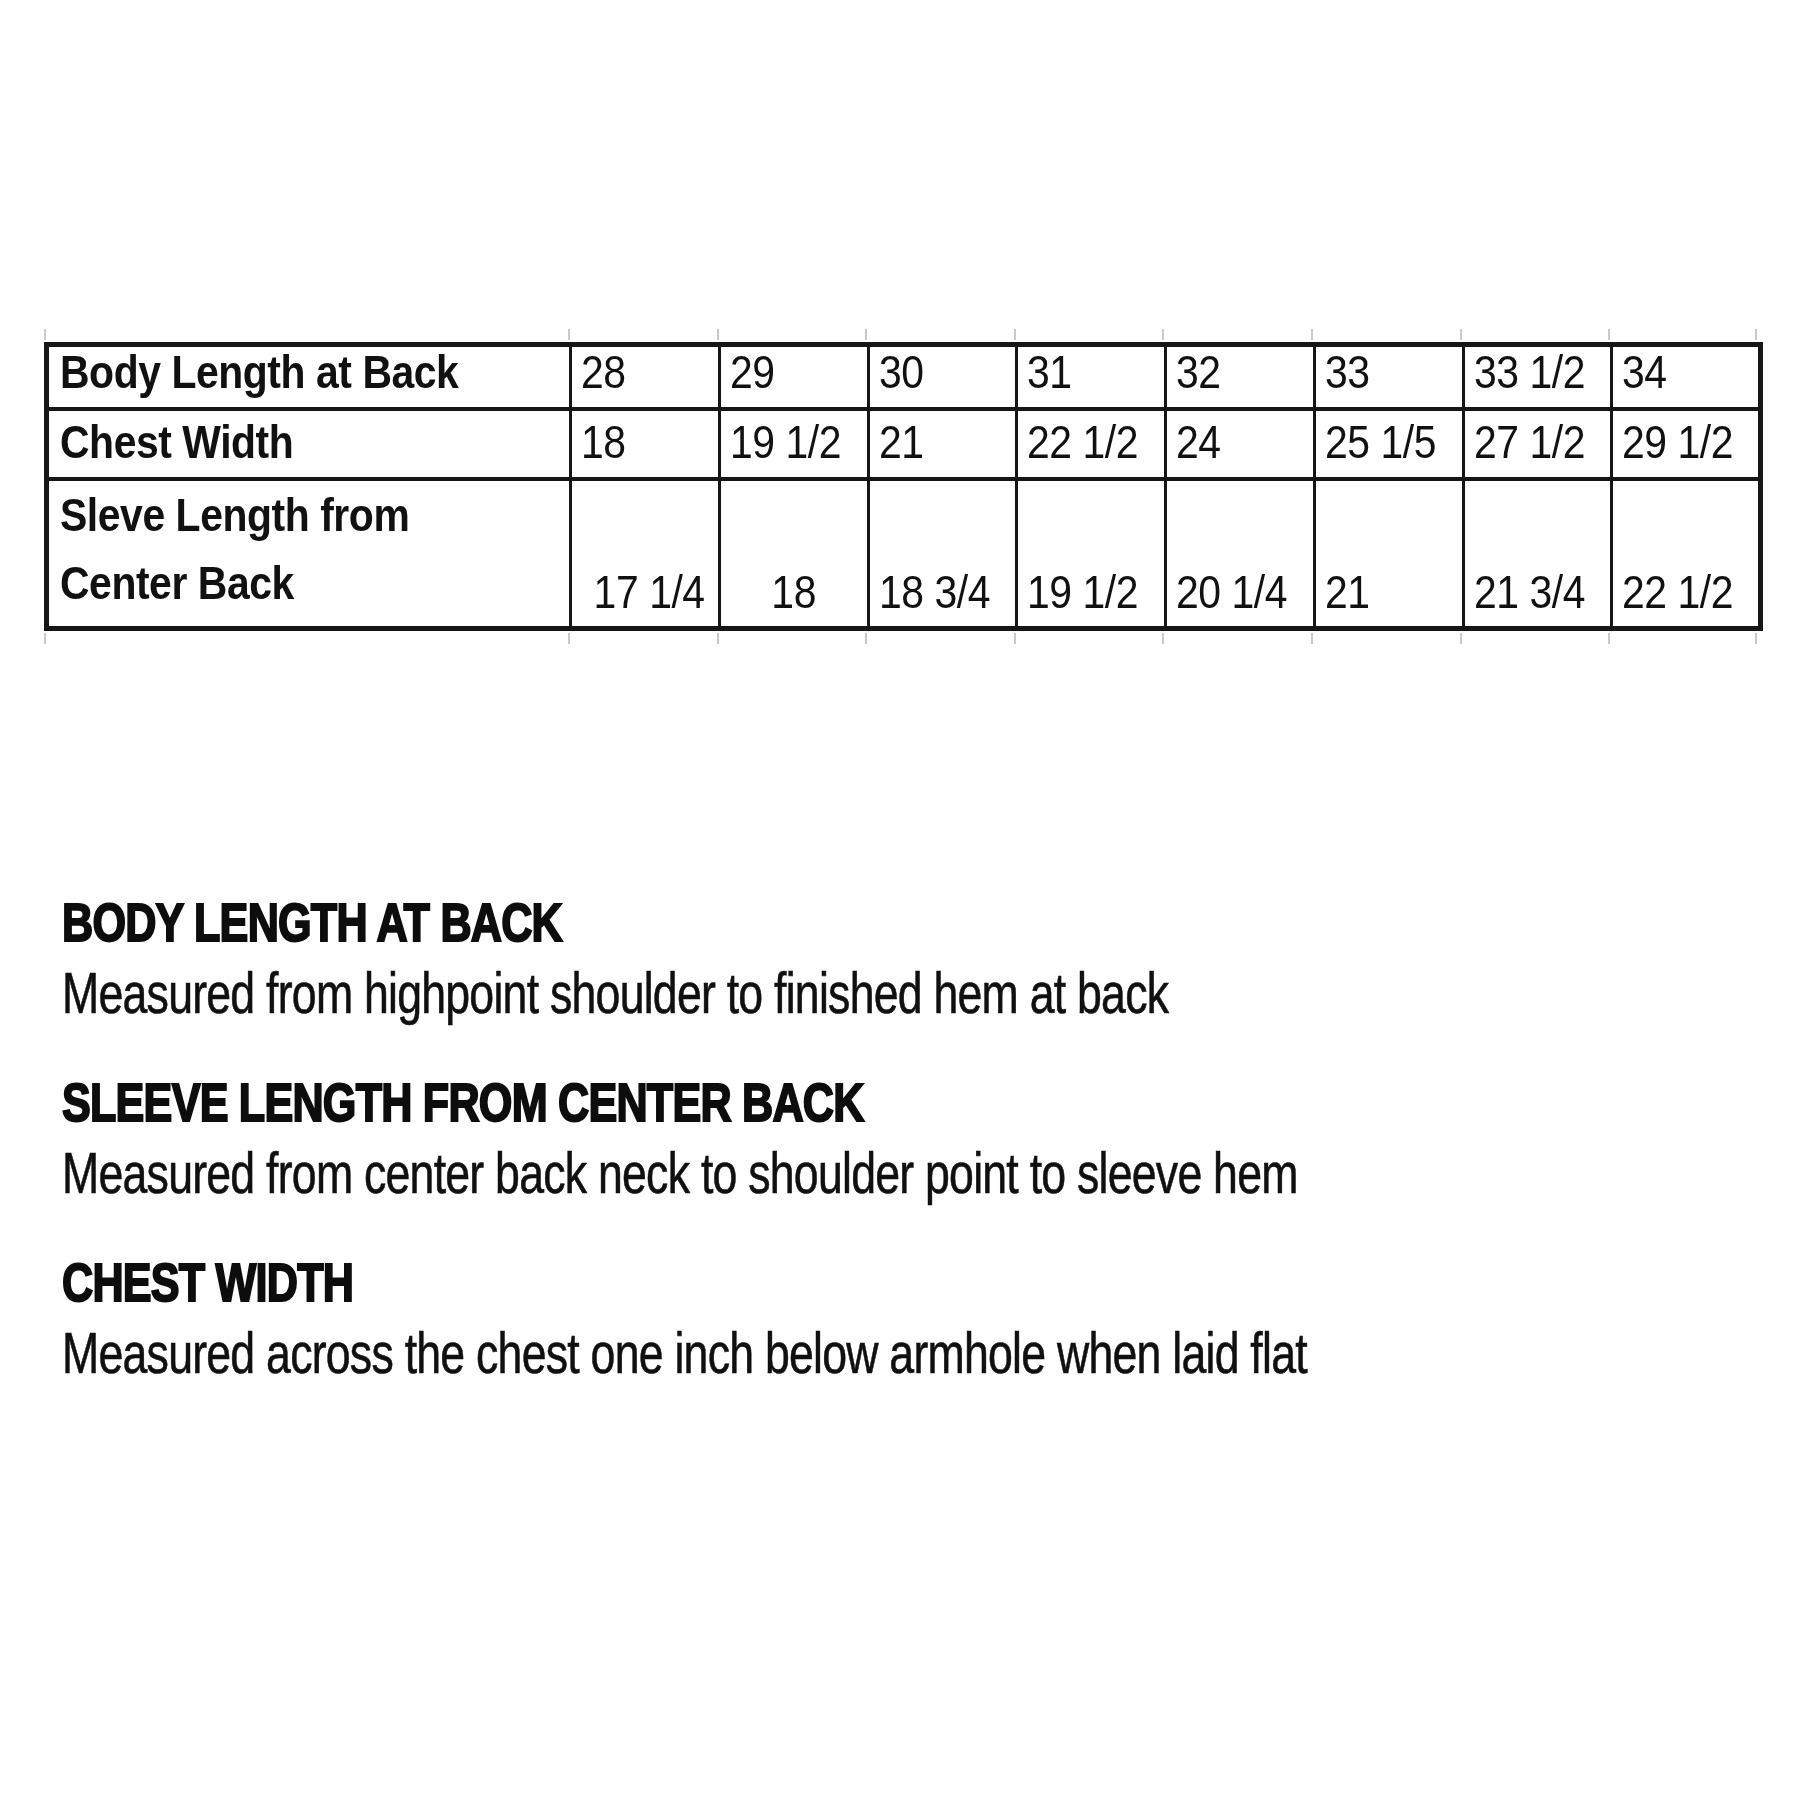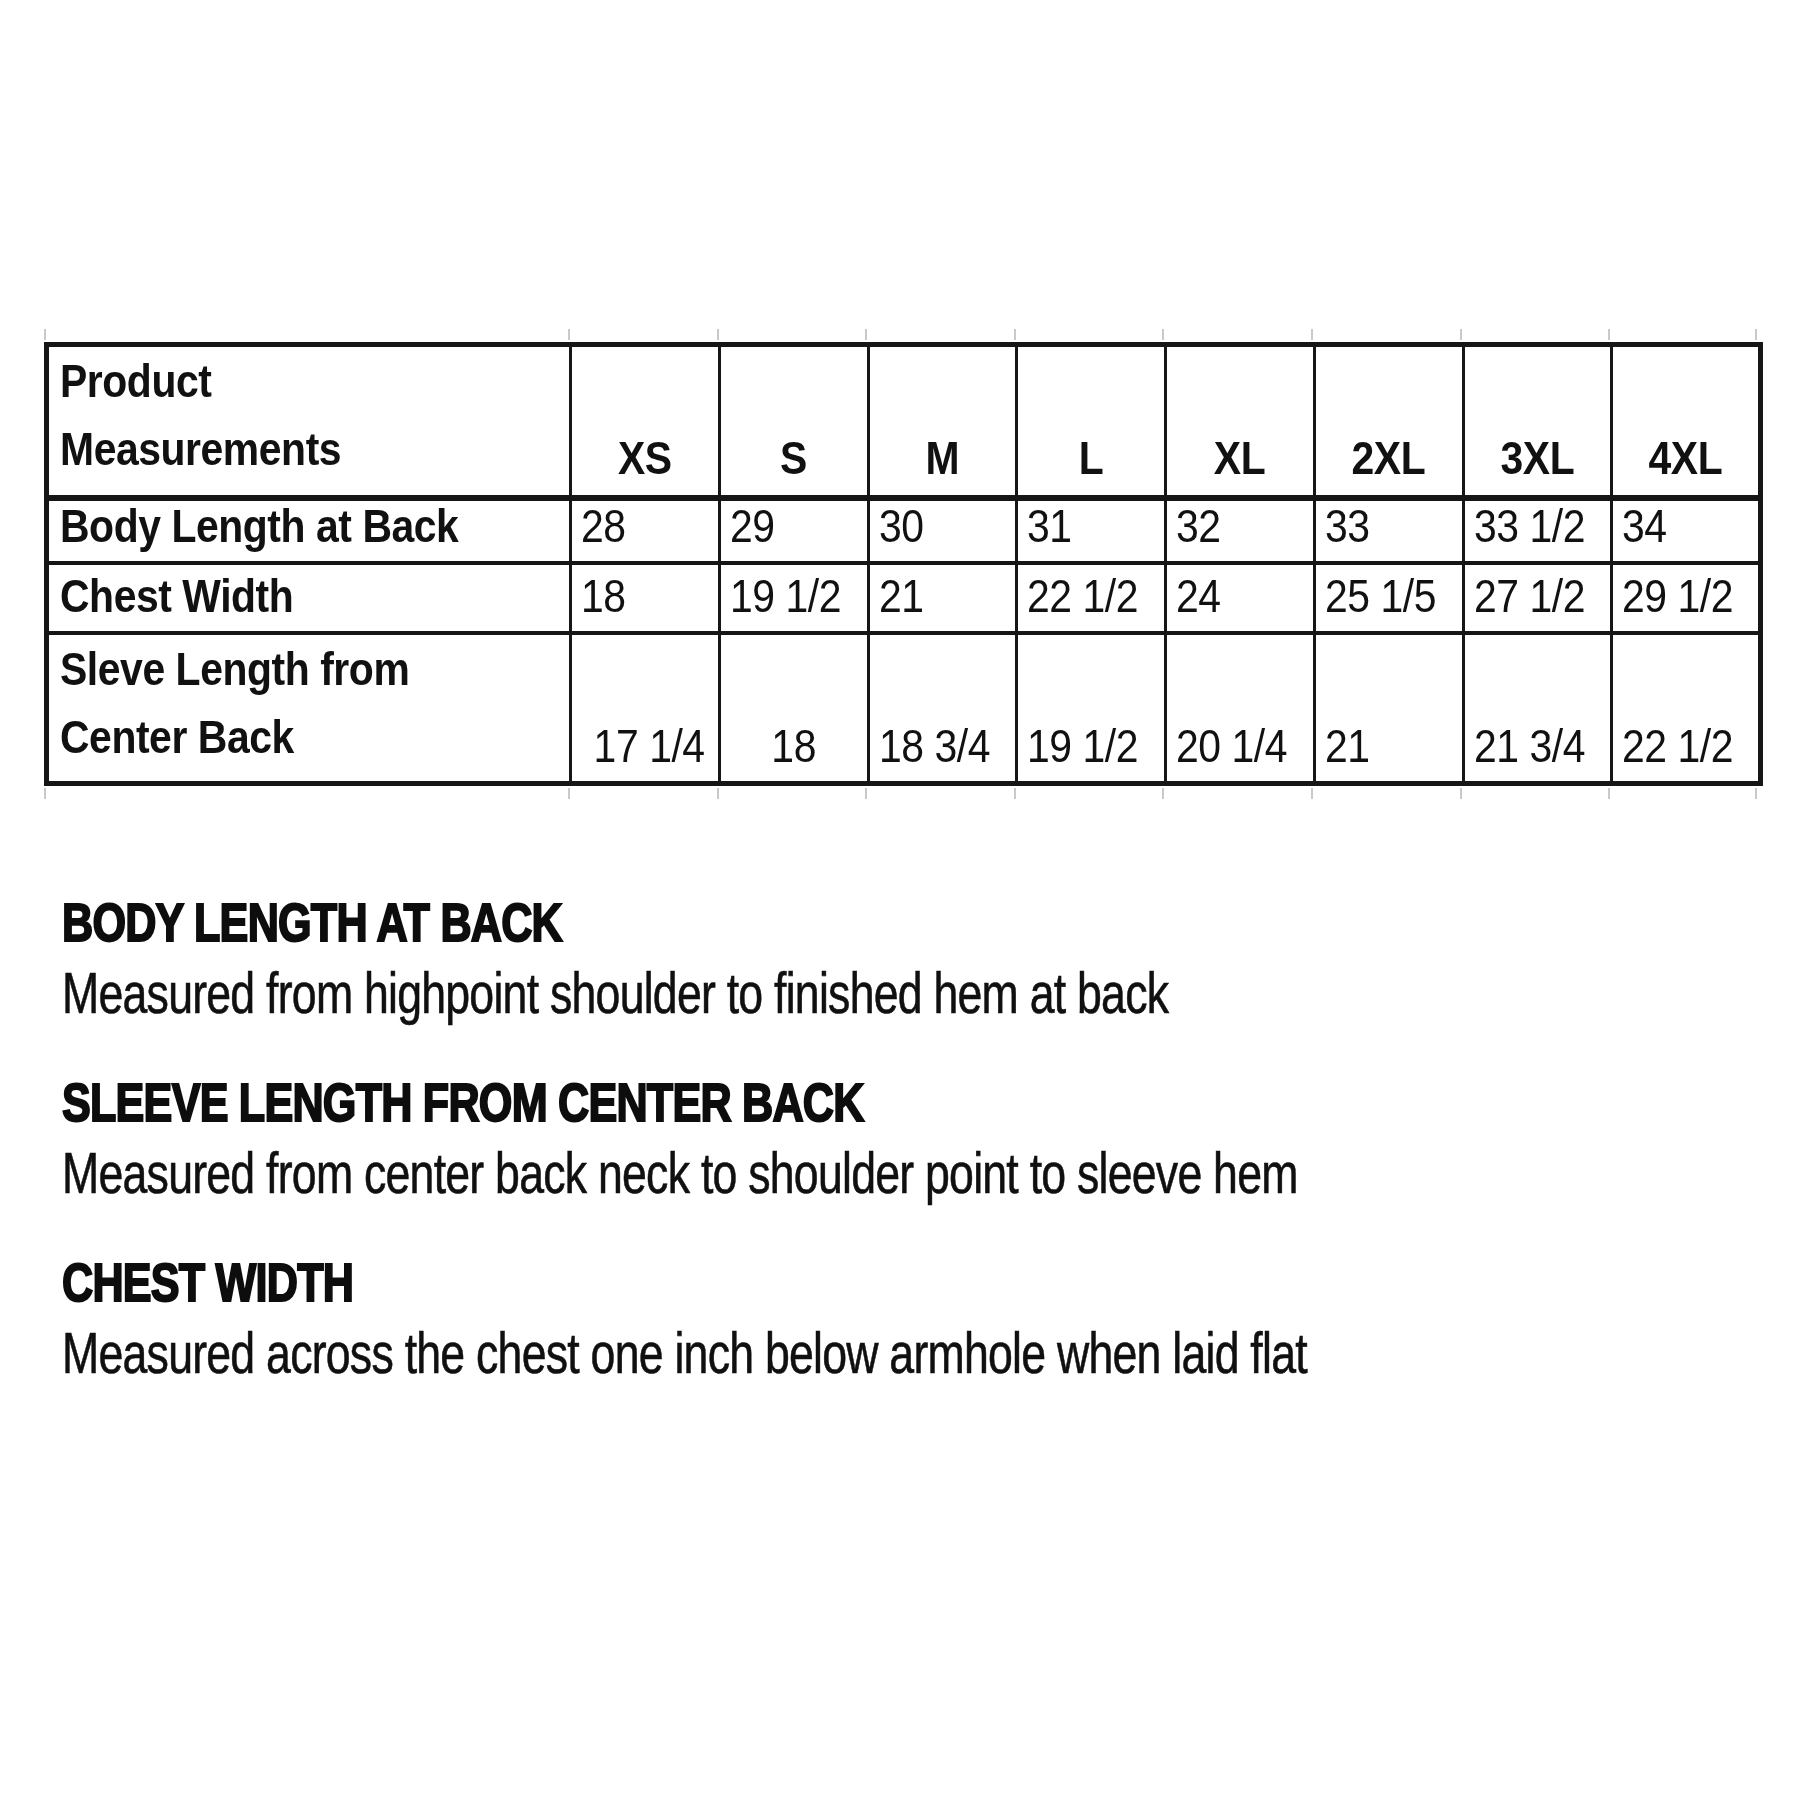--- a/index.html
+++ b/index.html
@@ -129,32 +129,20 @@
       <col style="width:148.75px">
         <col style="width:148.75px">
         <col style="width:148.75px">
         <col style="width:148.75px">
       <col style="width:148.75px">
         <col style="width:148.75px">
         <col style="width:148.75px">
         <col style="width:148.75px">
     </colgroup>
     <tbody>
-      <tr class="hdr">
-        <th class="cell-label"><span class="t b twolines">Product
-Measurements</span></th>
-        <th class="cell-size"><span class="t b org-c">XS</span></th>
-        <th class="cell-size"><span class="t b org-c">S</span></th>
-        <th class="cell-size"><span class="t b org-c">M</span></th>
-        <th class="cell-size"><span class="t b org-c">L</span></th>
-        <th class="cell-size"><span class="t b org-c">XL</span></th>
-        <th class="cell-size"><span class="t b org-c">2XL</span></th>
-        <th class="cell-size"><span class="t b org-c">3XL</span></th>
-        <th class="cell-size"><span class="t b org-c">4XL</span></th>
-      </tr>
       <tr class="r1">
         <td class="cell-label"><span class="t b">Body Length at Back</span></td>
         <td class="cell-num"><span class="t">28</span></td>
         <td class="cell-num"><span class="t">29</span></td>
         <td class="cell-num"><span class="t">30</span></td>
         <td class="cell-num"><span class="t">31</span></td>
         <td class="cell-num"><span class="t">32</span></td>
         <td class="cell-num"><span class="t">33</span></td>
         <td class="cell-num"><span class="t">33 1/2</span></td>
         <td class="cell-num"><span class="t">34</span></td>

